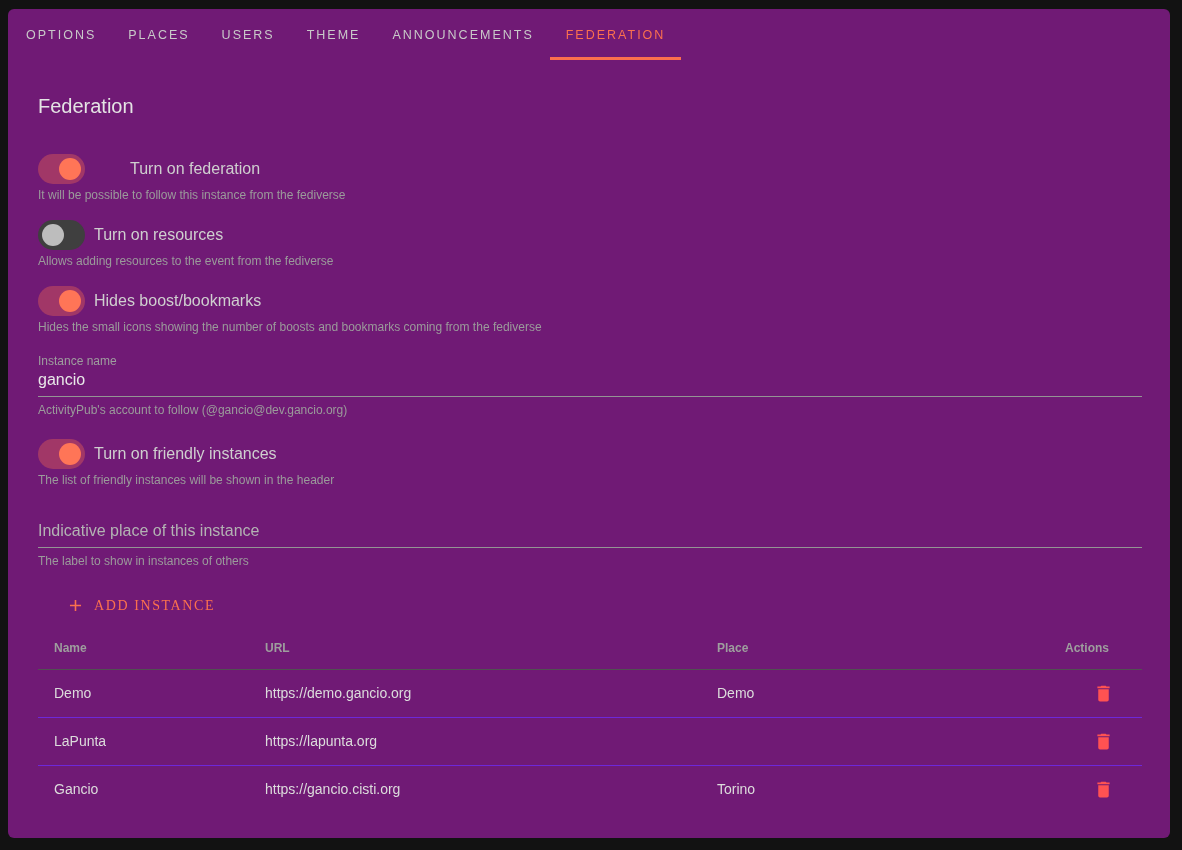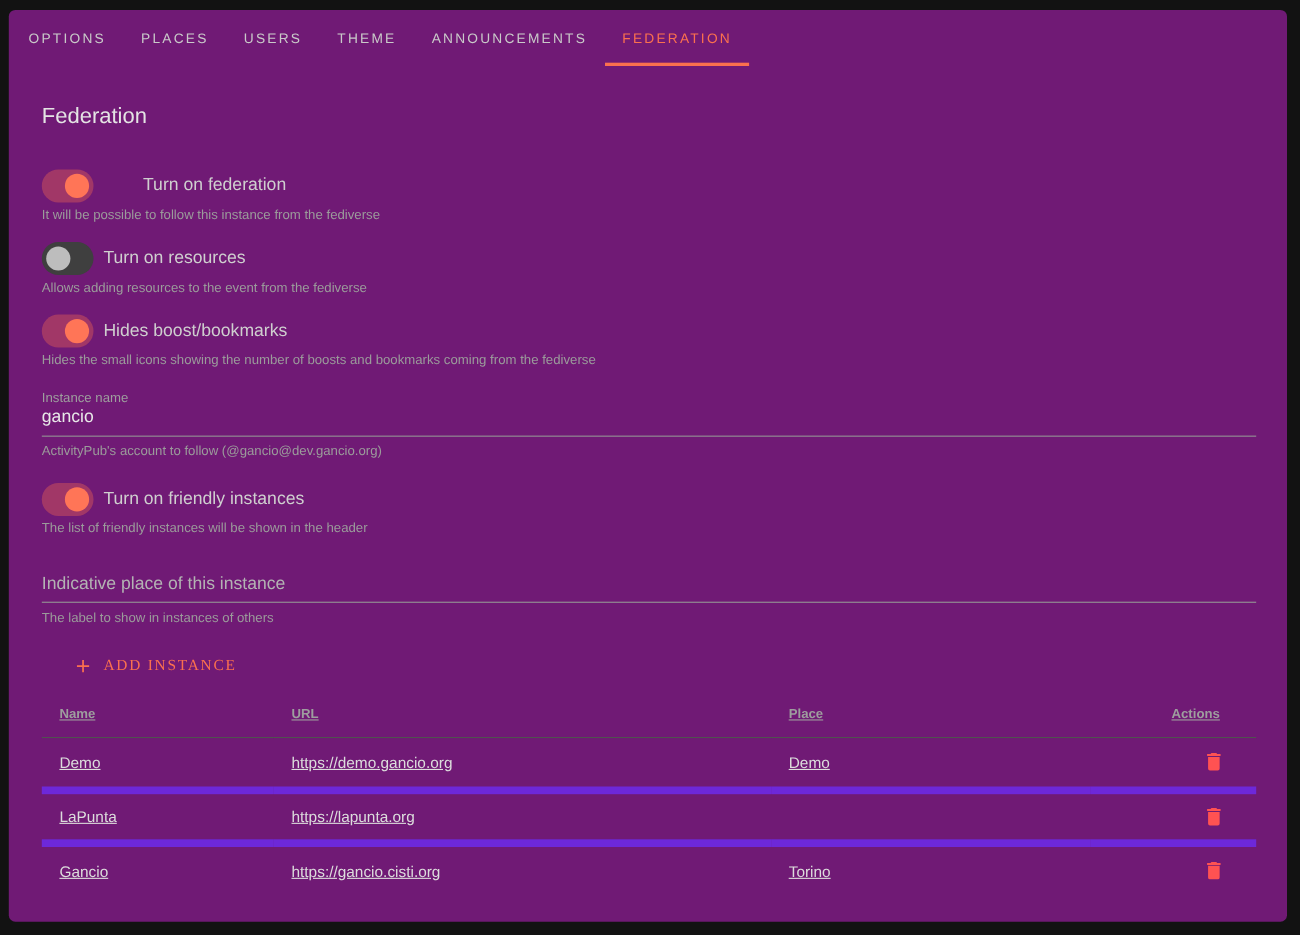--- a/index.html
+++ b/index.html
@@ -134,35 +134,34 @@
   
   table{
     width:100%;
     margin-top:8px;
     border-collapse:collapse;
   }
   th,td{
     text-align:left;
     font-weight:400;
     padding:0 0 0 16px;
-    text-decoration:underline;
   }
   col.c-name{width:211px;}
   col.c-url{width:452px;}
   col.c-place{width:290px;}
   thead tr{height:42px;}
   thead th{
     font-size:12px;
     font-weight:700;
     color:#9e9e9e;
     border-bottom:1px solid #515151;
   }
   th.actions{text-align:right;padding-right:33px;}
   tbody tr{height:48px;}
-  tbody tr + tr{border-top:7px solid #6d28d9;}
+  tbody tr + tr{border-top:1px solid #6d28d9;}
   tbody td{
     font-size:14px;
     color:#dcdcdc;
   }
   td.actions{text-align:right;padding-right:26px;}
   .trash-btn{
     background:transparent;
     border:none;
     cursor:pointer;
     color:var(--danger);

